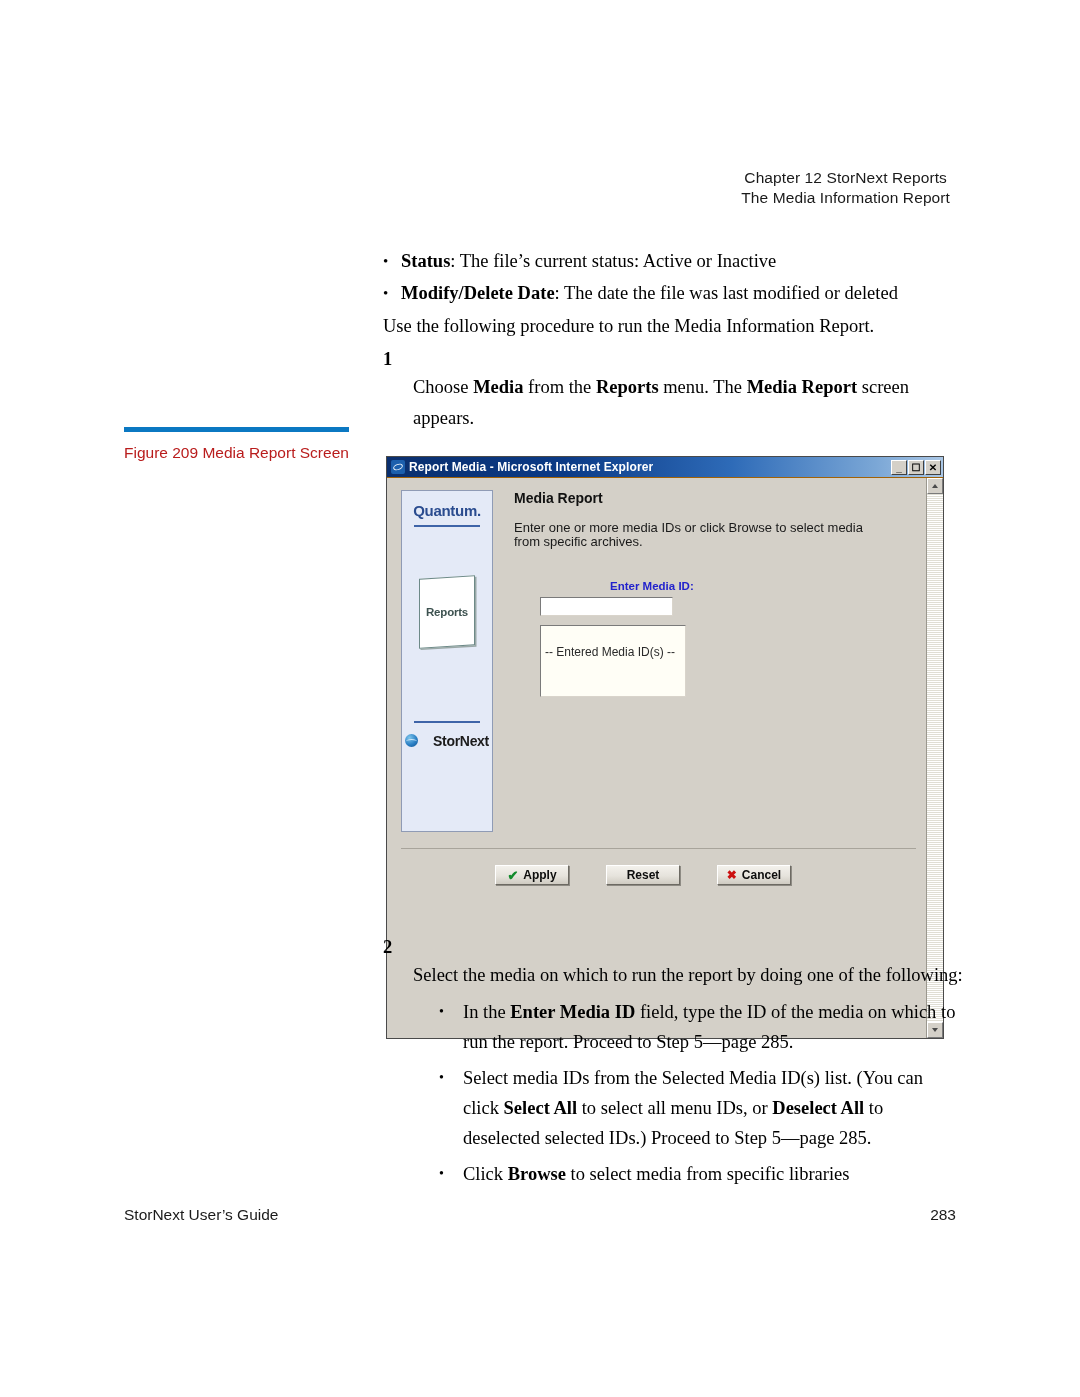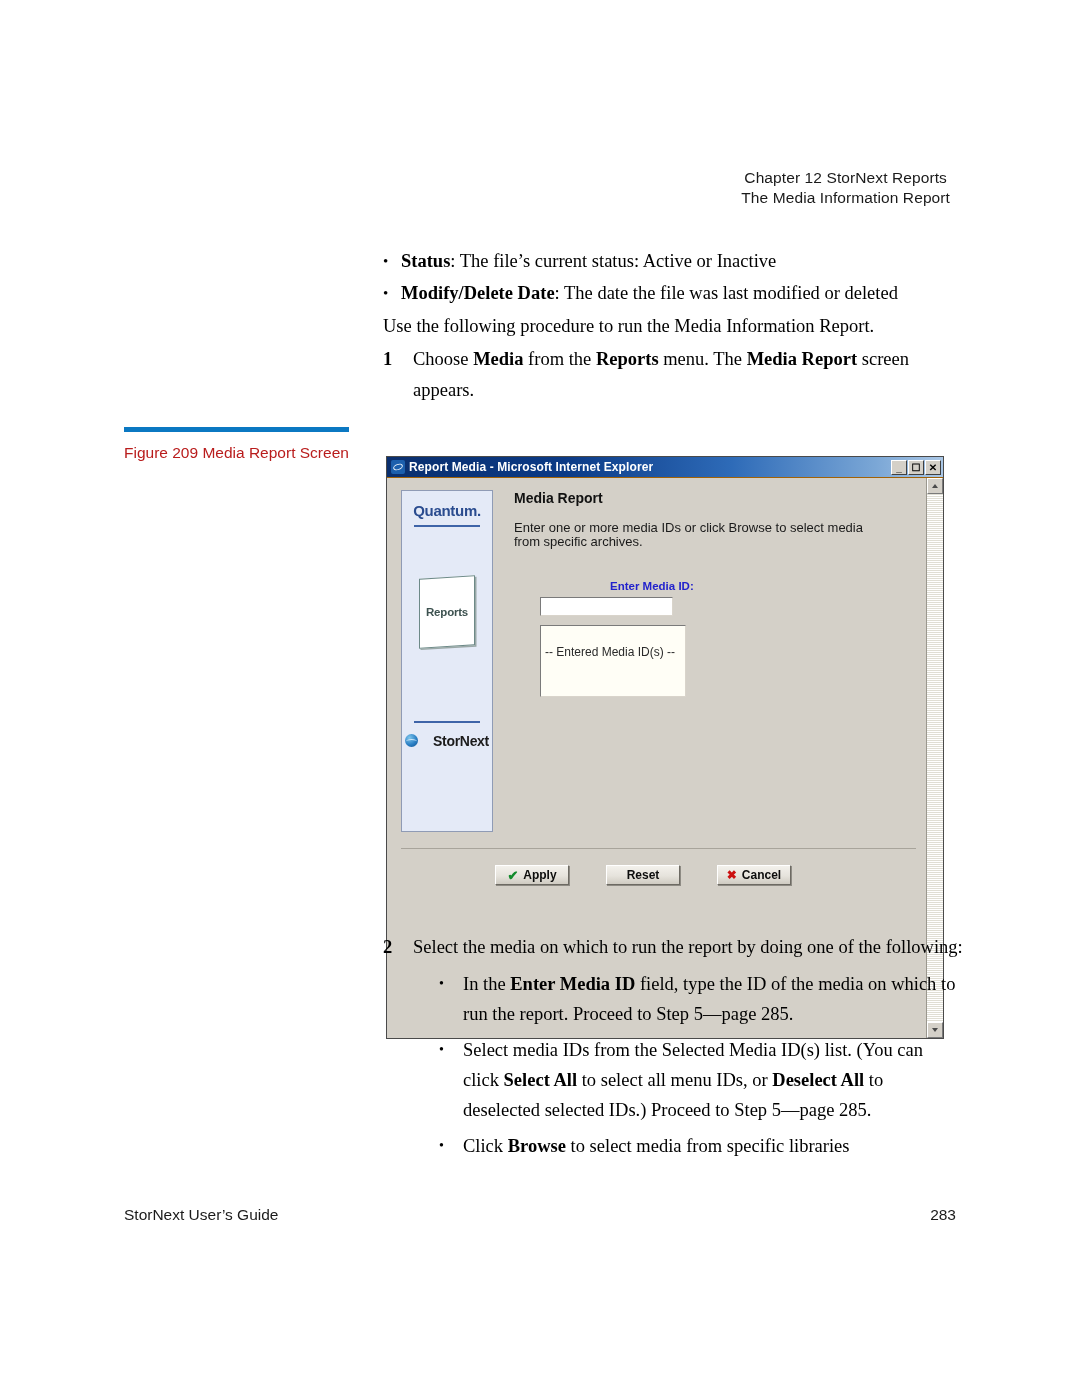--- a/index.html
+++ b/index.html
@@ -61,21 +61,21 @@
     font-size: 18.5px;
     line-height: 31px;
     margin-top: 2px;
   }
   .numbered .num {
     width: 30px;
     flex: 0 0 30px;
     font-weight: bold;
     text-align: left;
   }
-  .numbered .txt { flex: 1; }
+  .numbered .txt { flex: 1; margin-top: 28px; }
   b, .b { font-weight: bold; }
 
   
   .fig-caption {
     position: absolute;
     left: 124px;
     top: 427px;
     width: 225px;
   }
   .fig-rule {

